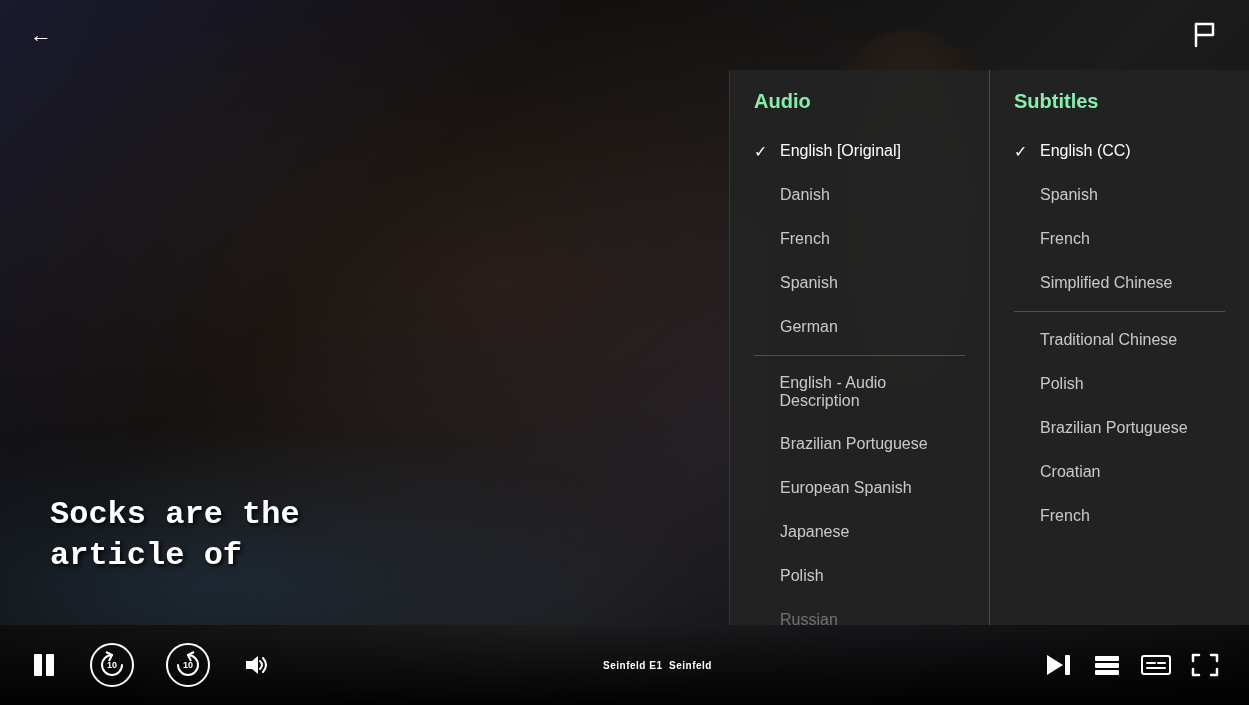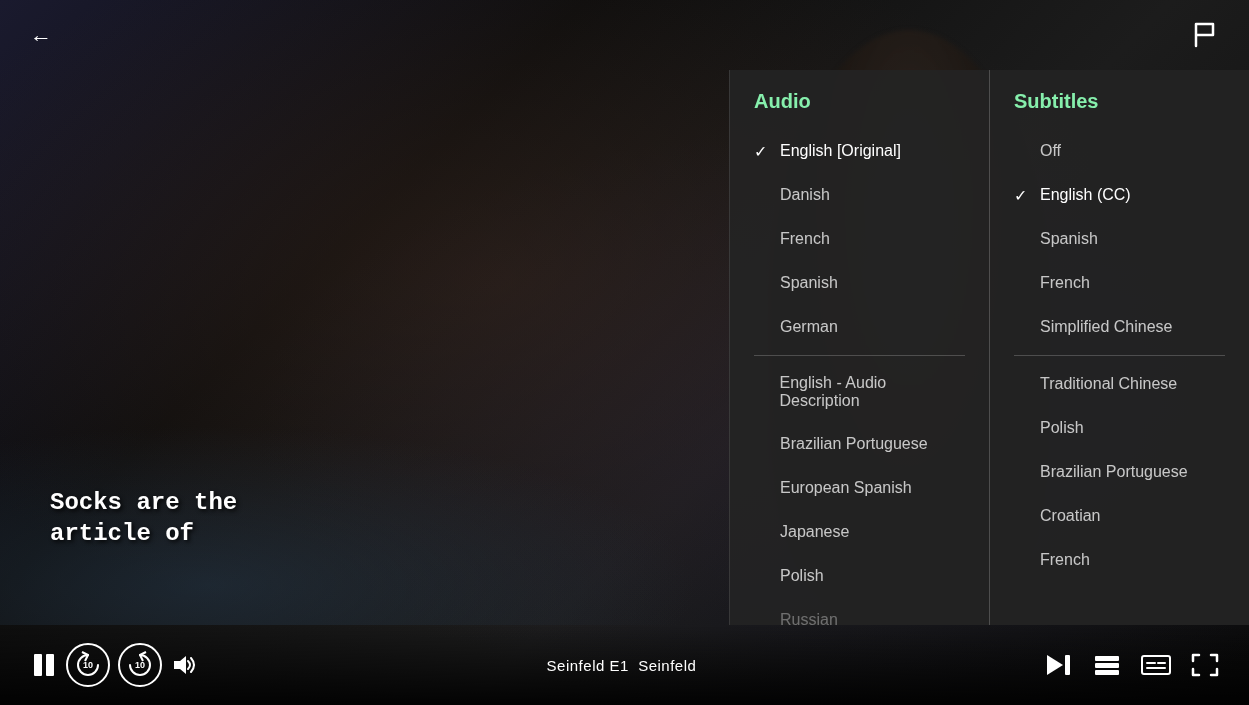--- a/index.html
+++ b/index.html
@@ -71,24 +71,24 @@
       color: #fff;
       font-size: 24px;
       cursor: pointer;
       background: none;
       border: none;
     }
 
     
     .subtitle-text {
       position: absolute;
-      bottom: 156px;
+      bottom: 128px;
       left: 50px;
       color: #fff;
-      font-size: 24px;
+      font-size: 32px;
       font-weight: 700;
       font-family: 'Courier New', monospace;
       line-height: 1.3;
       z-index: 5;
       text-shadow: 2px 2px 4px rgba(0,0,0,0.9);
     }
 
     
     .bottom-bar {
       position: absolute;
@@ -99,26 +99,26 @@
       background: linear-gradient(to top, rgba(0,0,0,0.9), transparent);
       display: flex;
       align-items: center;
       justify-content: space-between;
       padding: 0 30px;
       z-index: 10;
     }
     .controls-left {
       display: flex;
       align-items: center;
-      gap: 8px;
+      gap: 32px;
     }
     .controls-center {
       color: #fff;
-      font-size: 15px;
-      font-weight: 400;
+      font-size: 10px;
+      font-weight: 700;
       letter-spacing: 0.5px;
     }
     .controls-right {
       display: flex;
       align-items: center;
       gap: 20px;
     }
     .ctrl-btn {
       color: #fff;
       background: none;
@@ -376,24 +376,20 @@
           <span>Russian</span>
         </div>
       </div>
   </div>
 
   <div class="panel-divider"></div>
 
   <div class="subtitles-col">
     <div class="col-header">Subtitles</div>
     <div id="subtitles-list">
-        <div class="lang-item">
-          <span class="no-check"></span>
-          <span>Off</span>
-        </div>
         <div class="lang-item selected">
           <span class="check">✓</span>
           <span>English (CC)</span>
         </div>
         <div class="lang-item">
           <span class="no-check"></span>
           <span>Spanish</span>
         </div>
         <div class="lang-item">
           <span class="no-check"></span>

